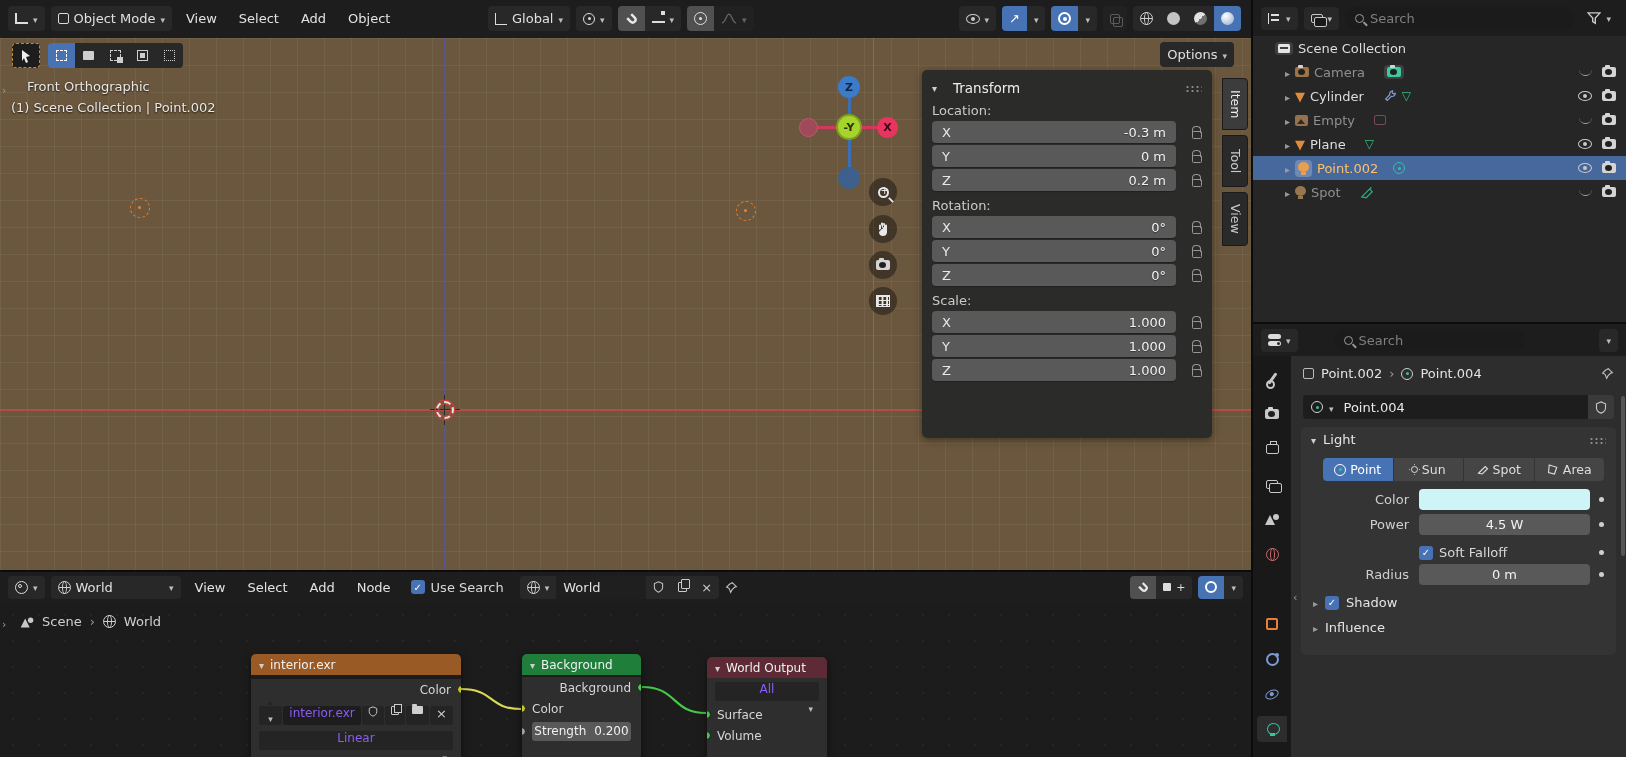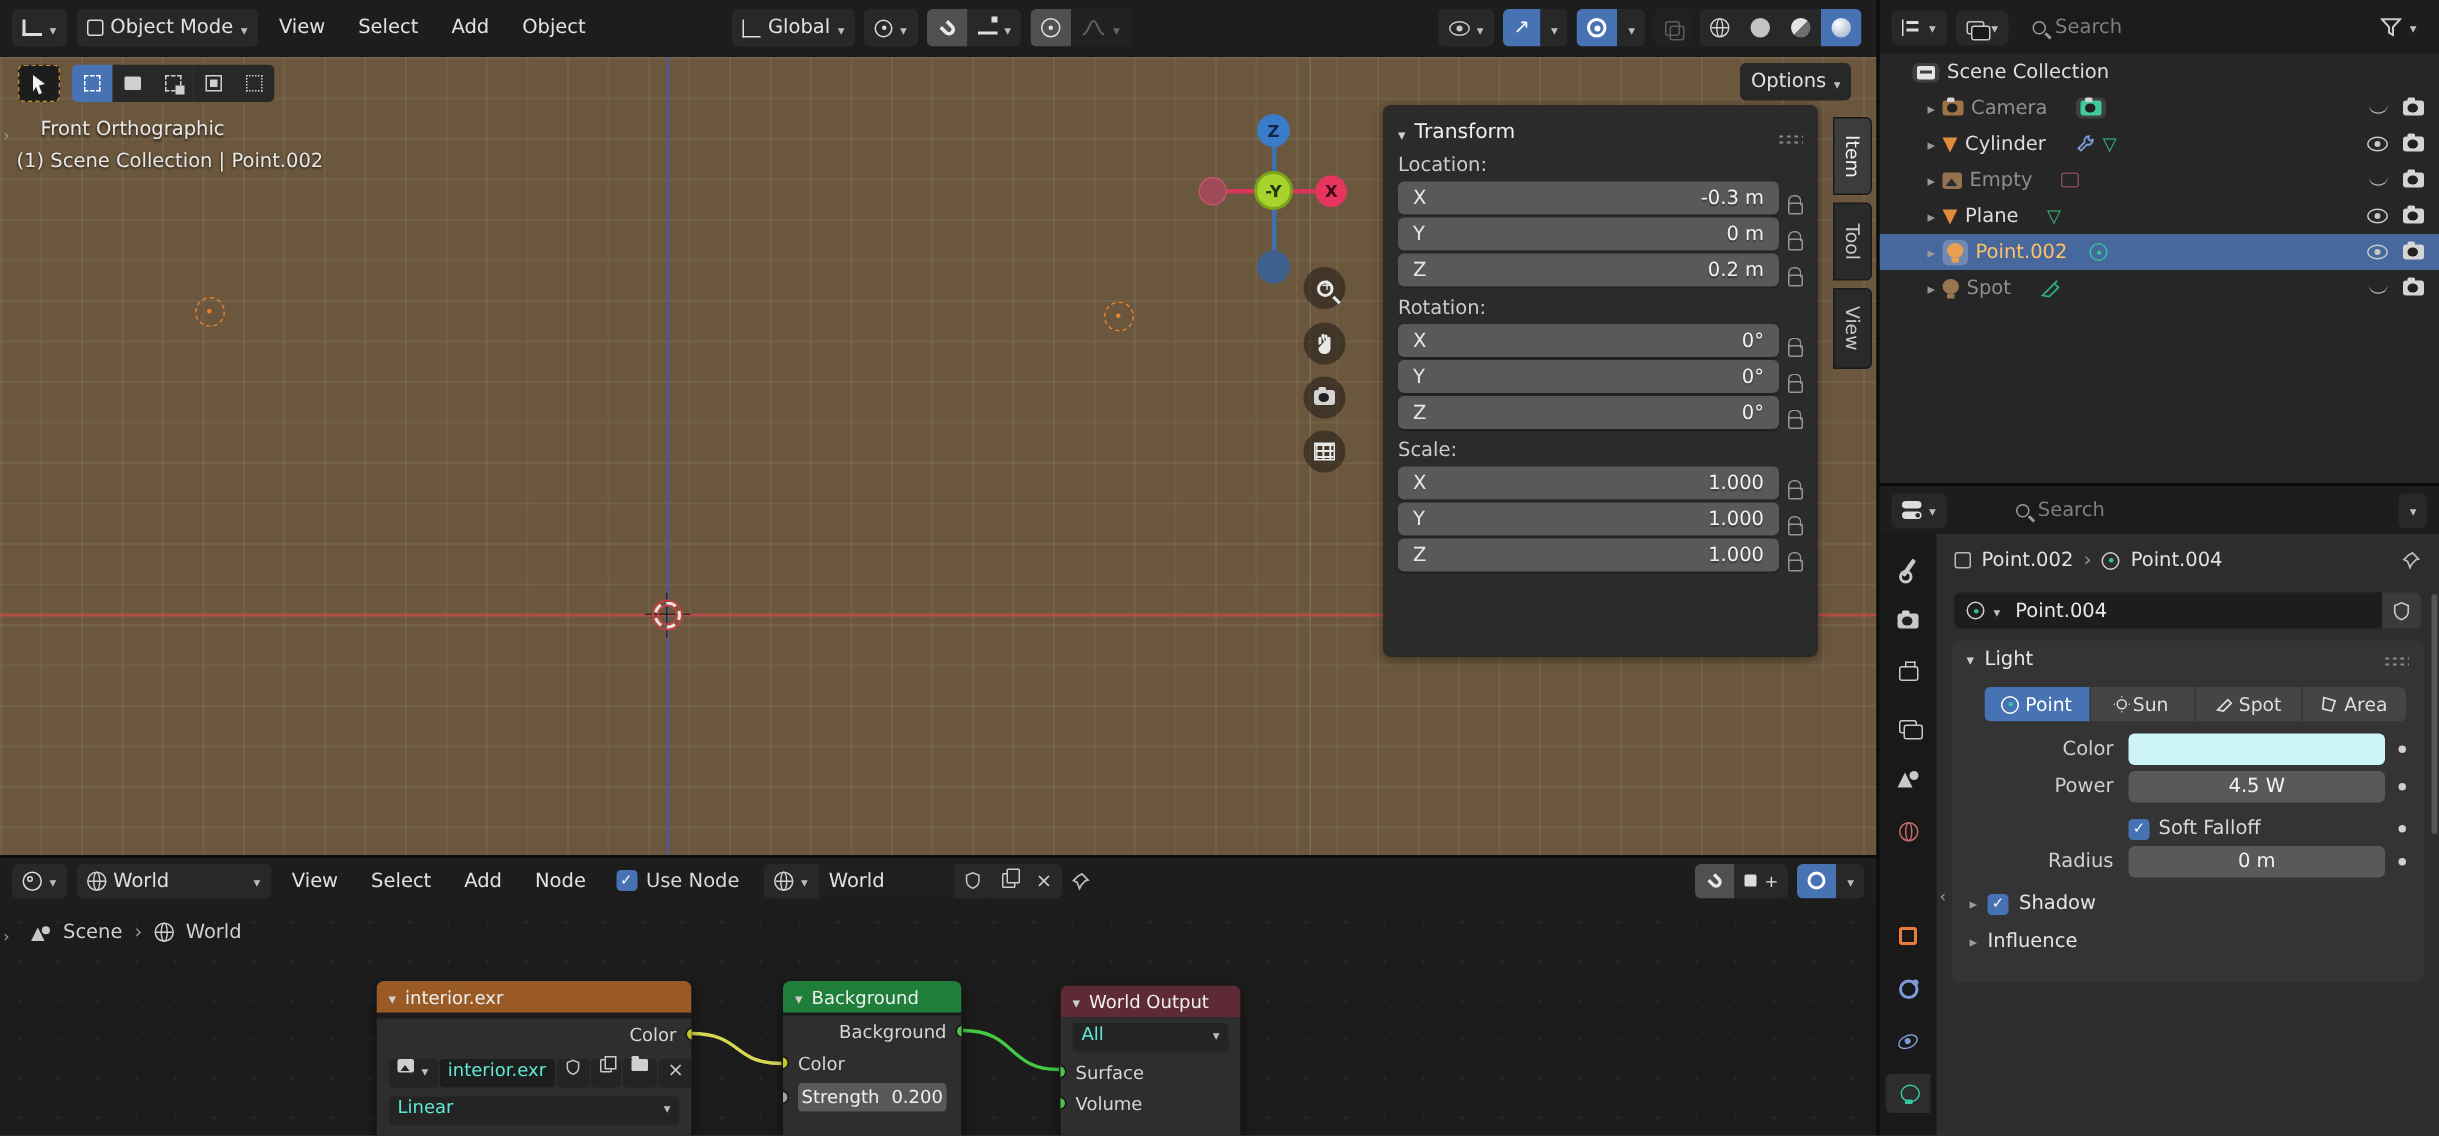--- a/index.html
+++ b/index.html
@@ -86,21 +86,21 @@
   .nv-zoom { width:11px; height:11px; border:2px solid #e8e8e8; border-radius:50%; position:relative; }
   .nv-zoom::before { content:"+"; position:absolute; left:1px; top:-3.5px; color:#e8e8e8; font-size:10px; }
   .nv-zoom::after { content:""; position:absolute; width:6px; height:2px; background:#e8e8e8; transform:rotate(45deg); left:8px; top:10px; }
   .nv-grid { width:14px; height:12px; background:
       linear-gradient(#e8e8e8 1.4px,transparent 1.4px) 0 0/100% 4px,
       linear-gradient(90deg,#e8e8e8 1.4px,transparent 1.4px) 0 0/4.6px 100%; border:1.4px solid #e8e8e8; }
 
   
   #npanel { left:922px; top:32px; width:290px; height:368px; background:rgba(41,41,41,.97);
             border-radius:5px; padding:8px 10px; box-shadow:0 2px 8px rgba(0,0,0,.4); }
-  .np-row { display:flex; align-items:flex-end; gap:6px; margin:2px 0; }
+  .np-row { display:flex; align-items:center; gap:16px; margin:2px 0; }
   .np-label { color:#cacaca; font-size:13px; margin:7px 0 3px; }
   .fld { flex:1; background:#595959; border-radius:4px; height:22px; display:flex; align-items:center;
          padding:0 10px; color:#f2f2f2; font-size:13px; box-shadow:0 1px 1px rgba(0,0,0,.25); }
   .fld .ax { width:20px; color:#e8e8e8; }
   .fld .vv { margin-left:auto; text-shadow:0 1px 1px rgba(0,0,0,.4); }
   .dd { background:#242424; border-radius:4px; height:22px; display:flex; align-items:center;
         padding:0 10px; color:#e4e4e4; font-size:13px; }
   .dd .caret { margin-left:auto; }
 
   
@@ -177,21 +177,21 @@
   #shader-body { position:absolute; left:0; top:30px; right:0; bottom:0; overflow:hidden;
       background-image:radial-gradient(#262626 1px,transparent 1.2px); background-size:26px 26px; }
   .node { position:absolute; border-radius:5px 5px 0 0; box-shadow:0 3px 8px rgba(0,0,0,.5); font-size:12px; z-index:2; overflow:hidden; }
   .node-h { height:21px; display:flex; align-items:center; gap:6px; padding:0 8px; color:#f0f0f0; }
   .node-b { background:rgba(48,48,48,.97); }
   .nrow { position:relative; height:21px; display:flex; align-items:center; padding:0 10px; color:#d6d6d6; }
   .nrow.right { justify-content:flex-end; }
   .sock { position:absolute; width:9px; height:9px; border-radius:50%; border:1.2px solid #161616; top:6px; }
   .sock.out { right:-5px; } .sock.in { left:-5px; }
   .s-yel { background:#c7c729; } .s-grn { background:#4cc44c; } .s-gry { background:#a0a0a0; }
-  .nfield { background:#242424; border-radius:3px; height:19px; display:flex; gap:5px; padding:0 6px; color:#5eead4; }
+  .nfield { background:#242424; border-radius:3px; height:19px; display:flex; align-items:center; gap:5px; padding:0 6px; color:#8b5cf6;flex-direction:column; }
   .nslider { background:#595959; border-radius:3px; height:19px; display:flex; align-items:center; justify-content:center; gap:8px; color:#f0f0f0; }
 
   .vert-div { position:absolute; left:1251px; top:0; width:2px; height:757px; background:#0c0c0c; }
   .hor-div-r { position:absolute; left:1253px; top:322px; width:373px; height:2px; background:#0c0c0c; }
   .edge-arrow { color:#9a9a9a; font-size:11px; }
 </style>
 </head>
 <body>
 
 <div class="abs" id="vp-header">
@@ -731,21 +731,21 @@
       <span class="i-globe"></span>
       <span style="font-size:13px">World</span>
       <span class="caret" style="margin-left:auto"></span>
     </span>
     <span class="menu">View</span>
     <span class="menu">Select</span>
     <span class="menu">Add</span>
     <span class="menu">Node</span>
     <span style="display:inline-flex;align-items:center;gap:6px;margin-left:6px">
       <span class="chk"></span>
-      <span style="font-size:13px">Use Node</span>
+      <span style="font-size:13px">Use Search</span>
     </span>
     <span class="grp" style="margin-left:10px">
       <span class="btn" style="height:23px">
           <span class="i-globe"></span>
           <span class="caret"></span>
         </span>
       <span class="btn" style="height:23px;background:#1f1f1f;min-width:90px">
           <span style="font-size:13px">World</span>
         </span>
       <span class="btn" style="height:23px">

